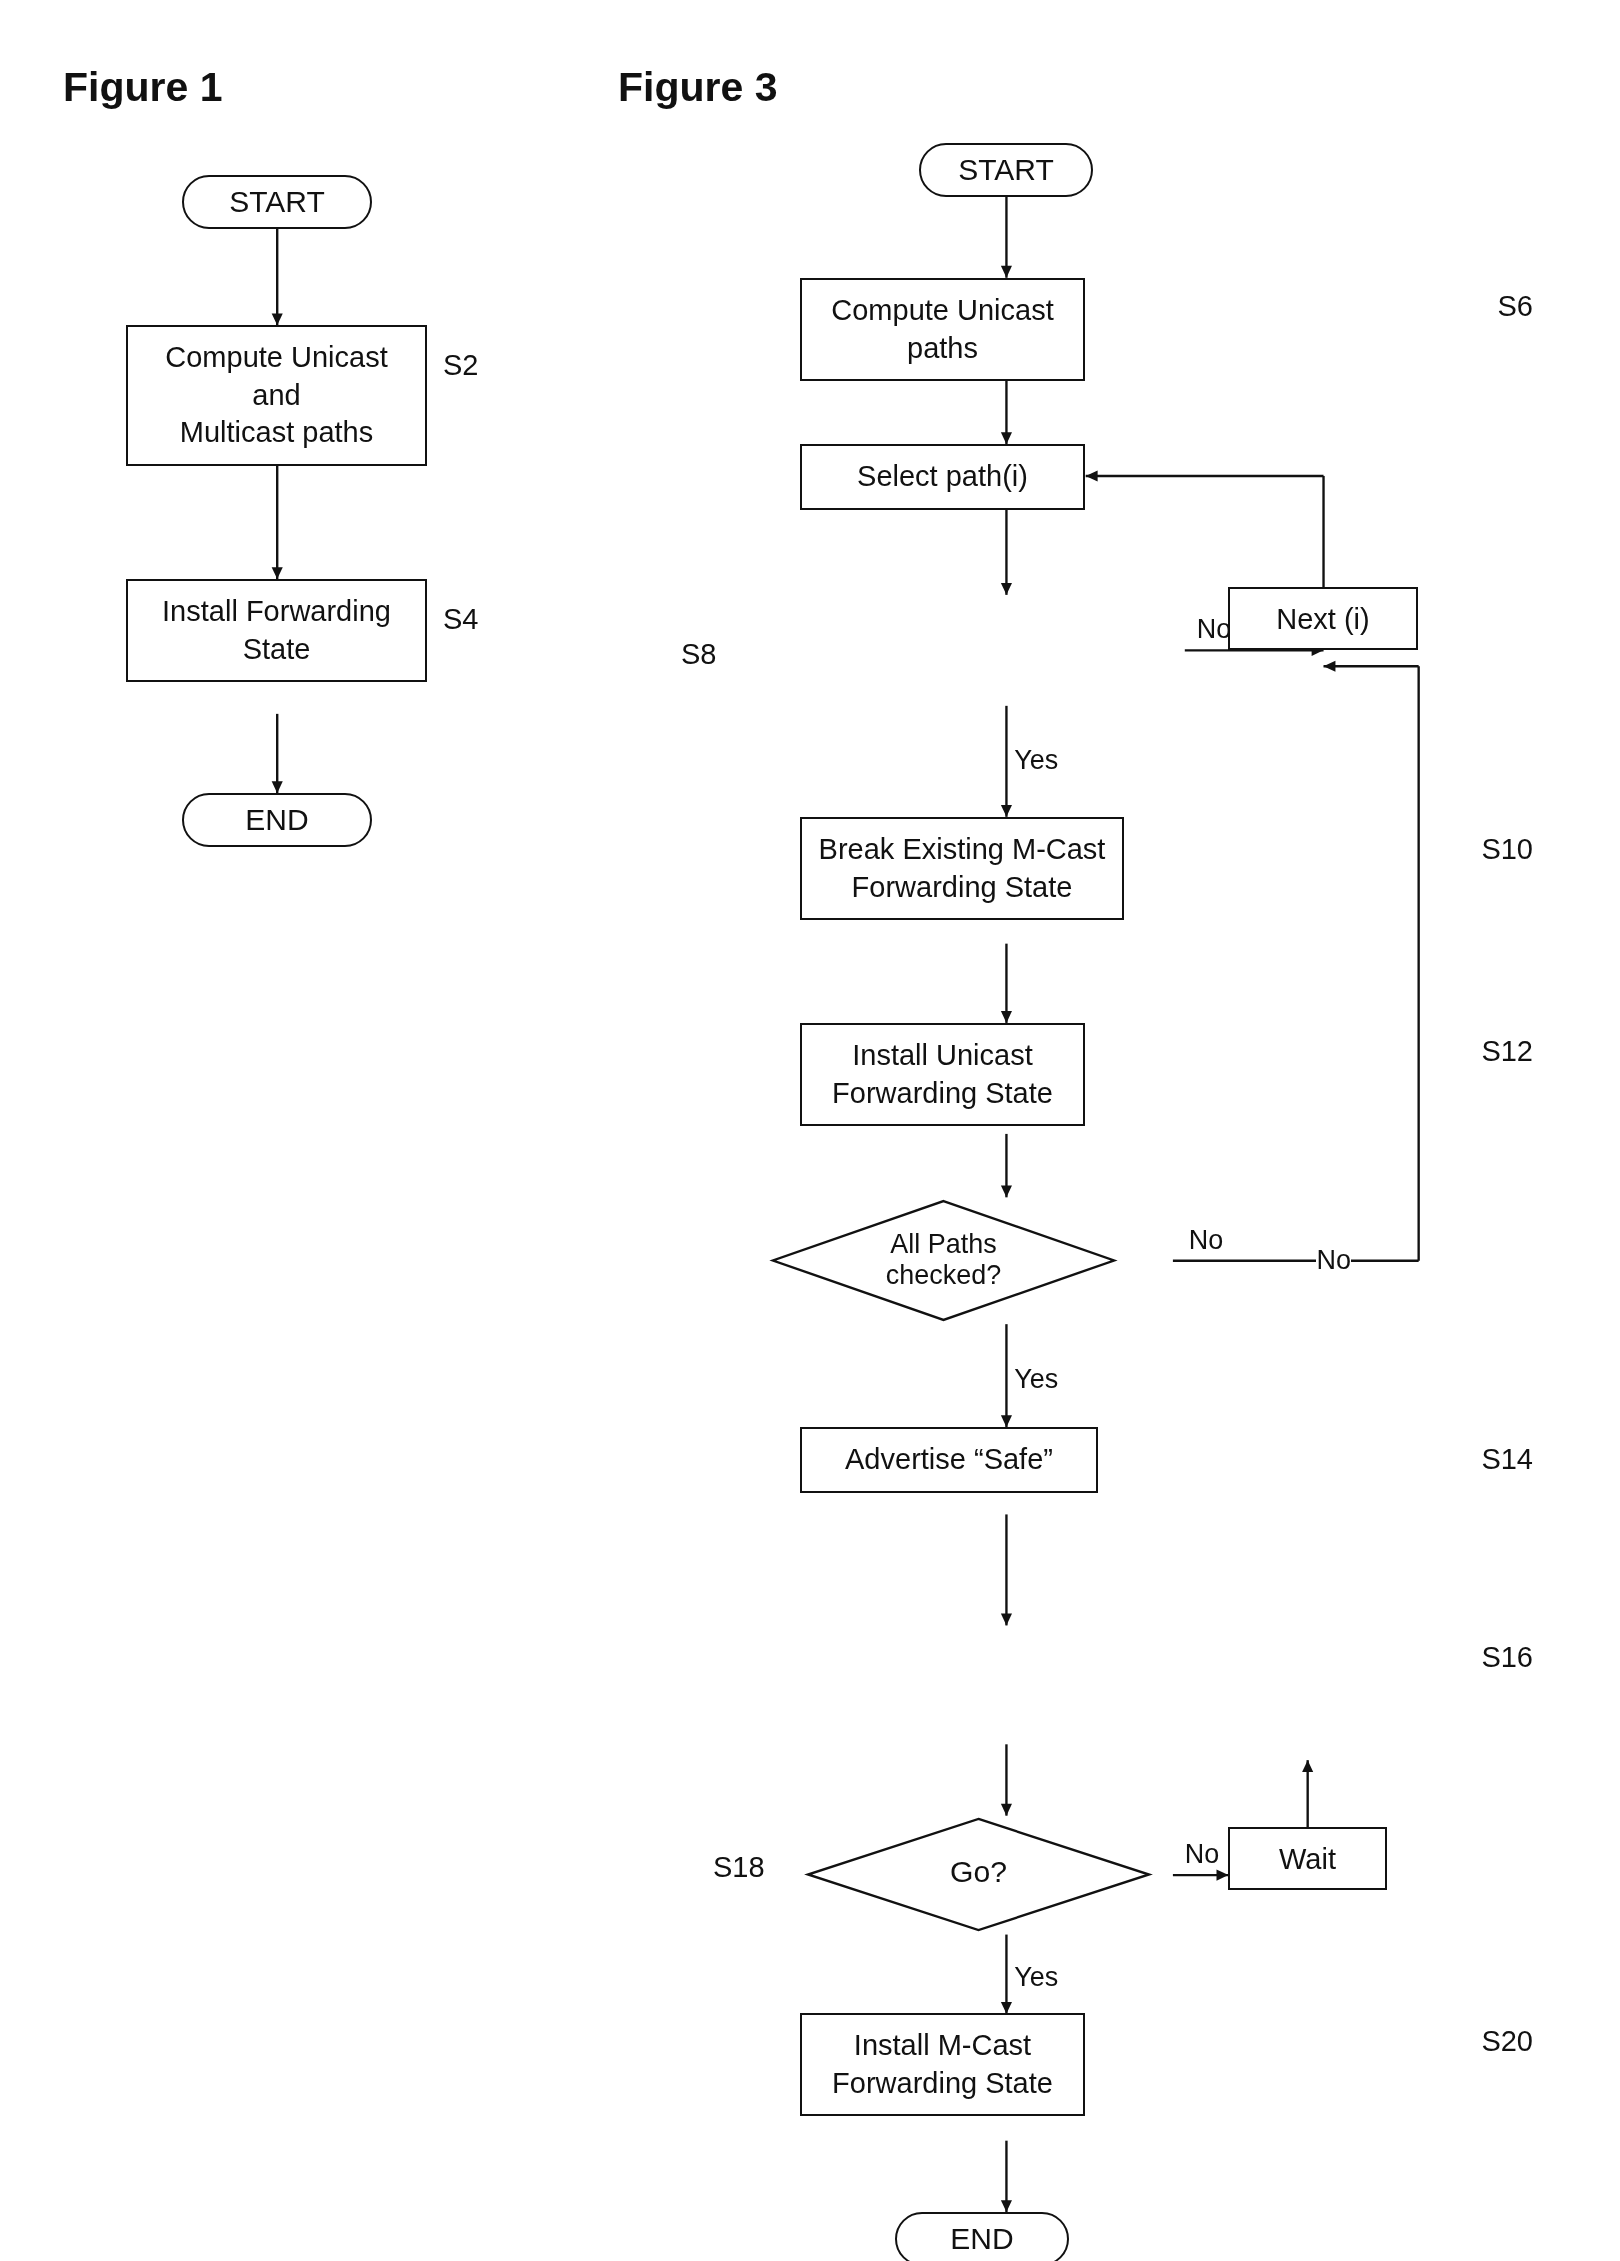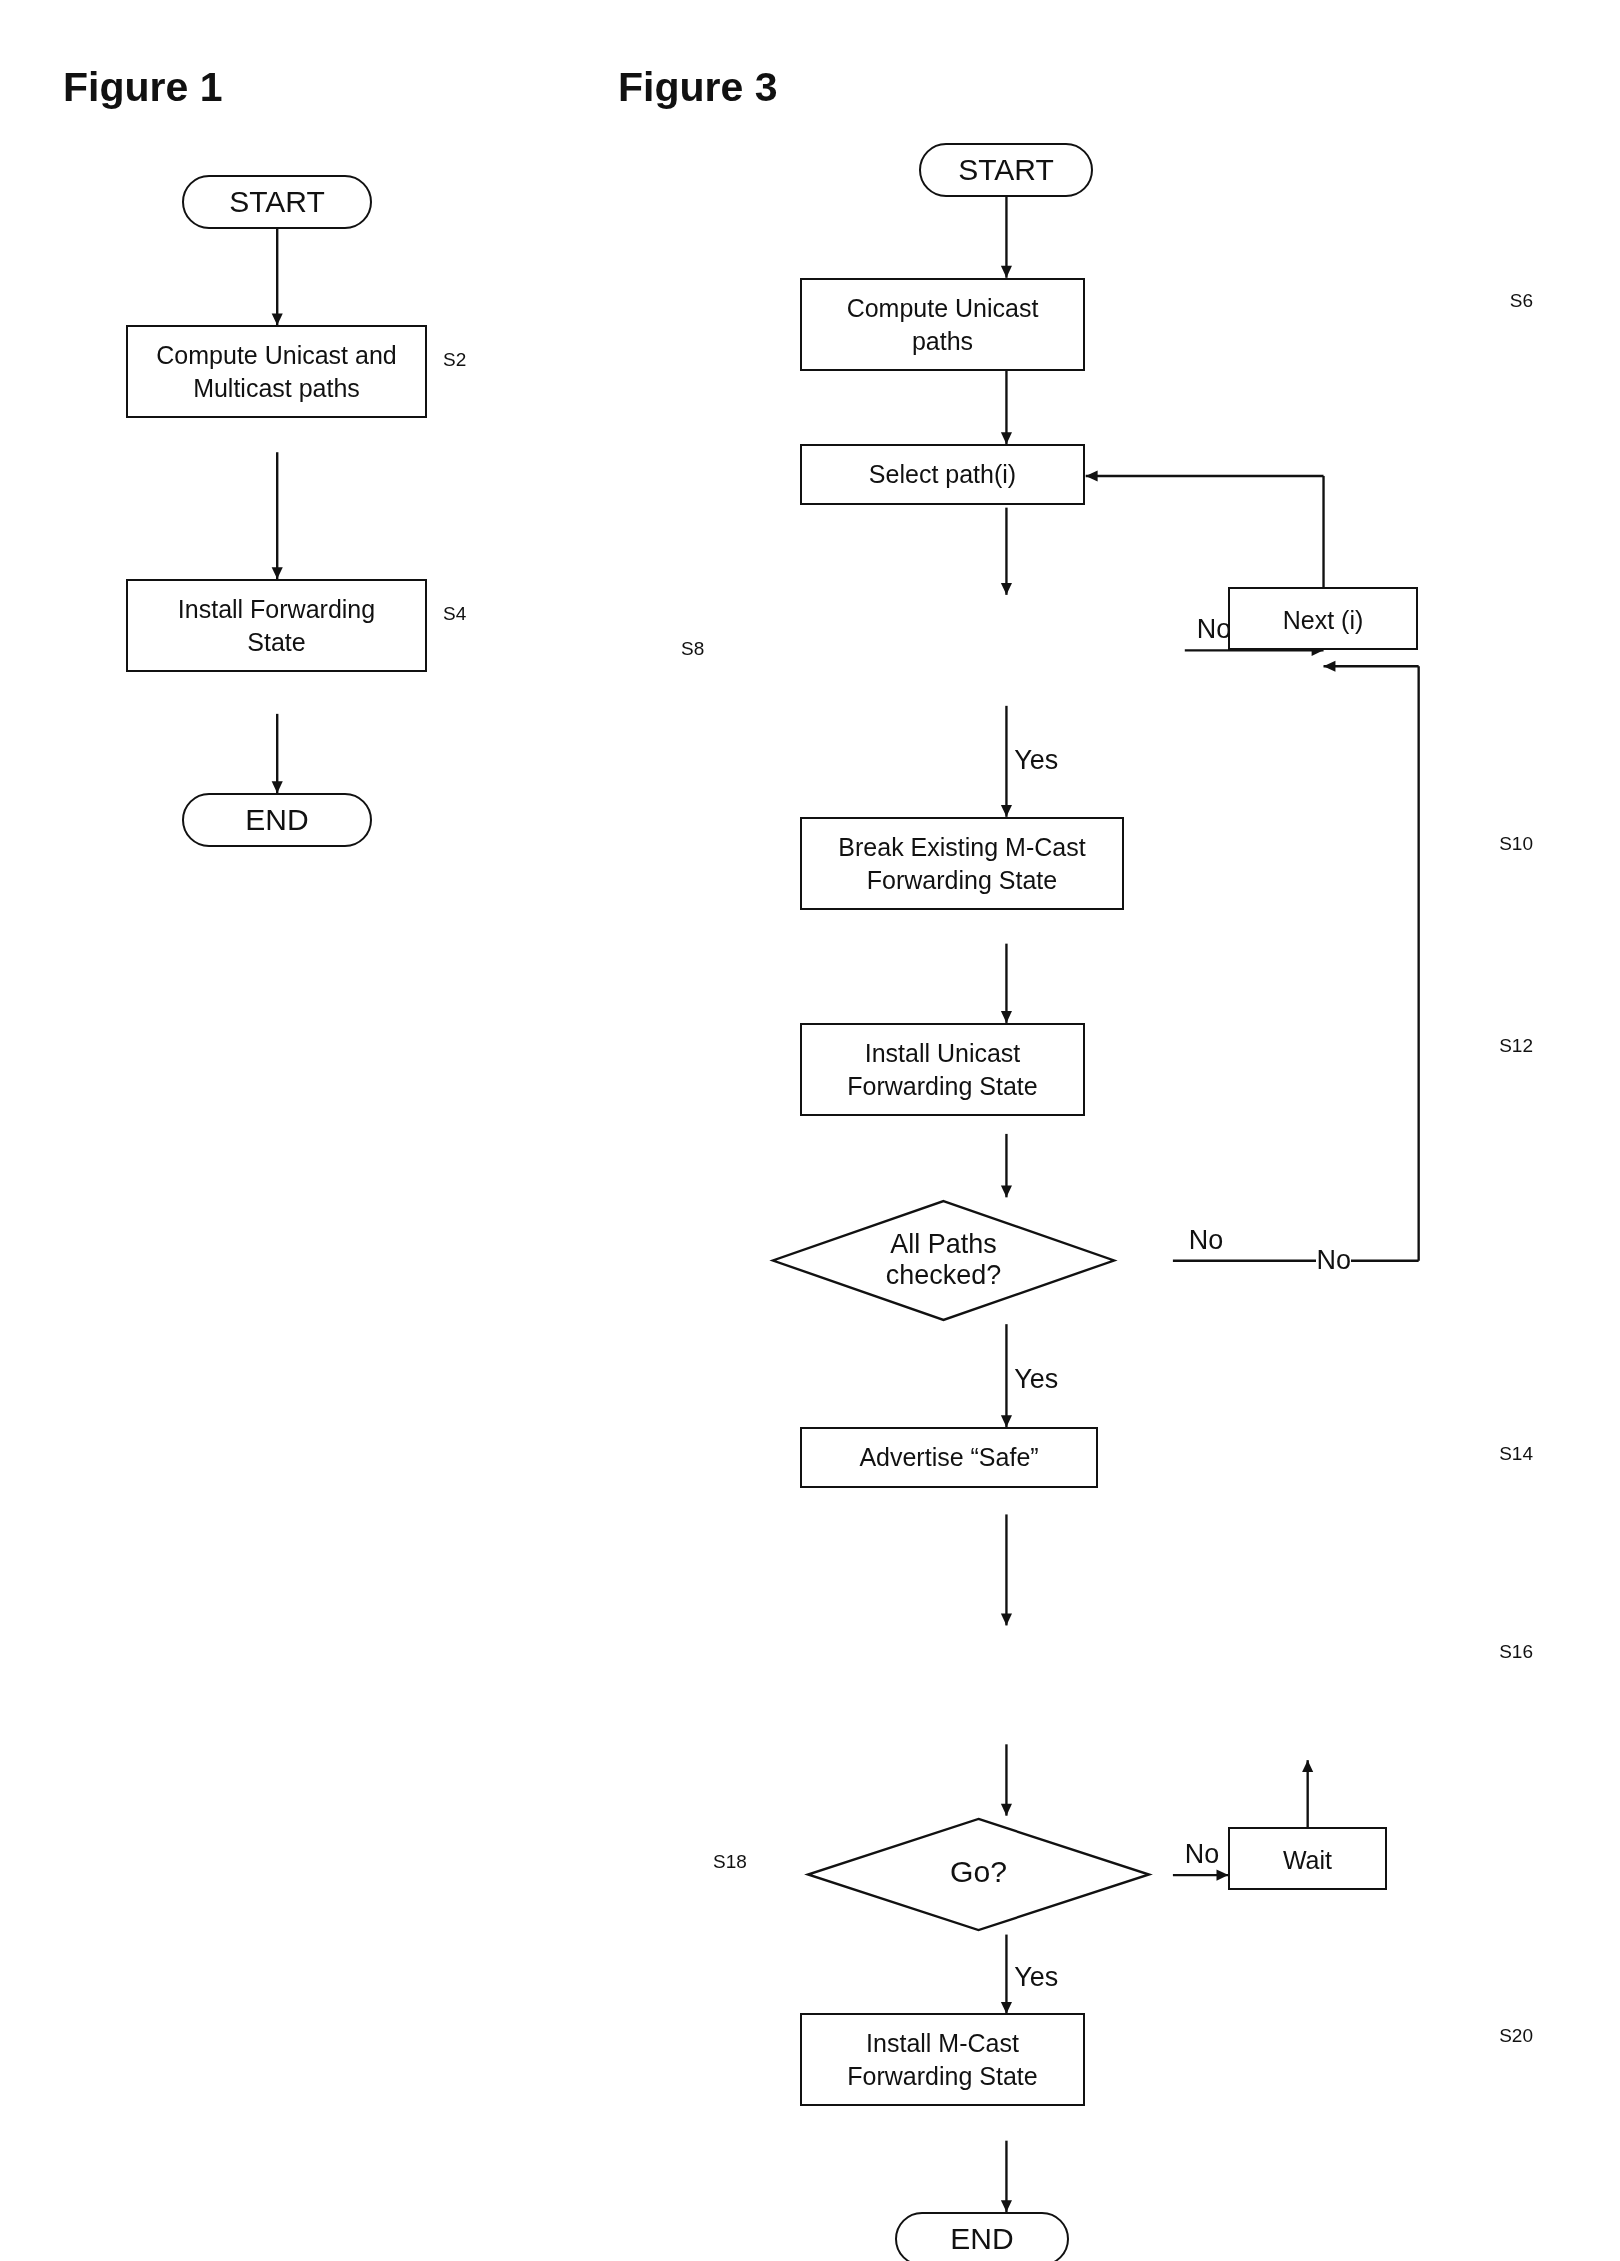--- a/index.html
+++ b/index.html
@@ -63,44 +63,44 @@
       font-size: 30px;
       font-weight: normal;
       color: #111;
       text-align: center;
       padding: 8px 24px;
     }
 
     
     .shape-process {
       display: flex;
-      align-items: flex-end;
+      align-items: flex-start;
       justify-content: center;
       border: 2.4px solid #111;
       background: #fff;
-      font-size: 25px;
+      font-size: 29px;
       font-weight: normal;
       color: #111;
       text-align: center;
       padding: 12px 16px;
       line-height: 1.3;
     }
 
     
     .connector-svg {
       position: absolute;
       top: 0;
       left: 0;
       pointer-events: none;
     }
 
     
     .step-label {
       position: absolute;
-      font-size: 19px;
+      font-size: 29px;
       font-weight: normal;
       color: #111;
     }
 
     
     .arrow-label {
       position: absolute;
       font-size: 27px;
       color: #111;
       background: #fff;

